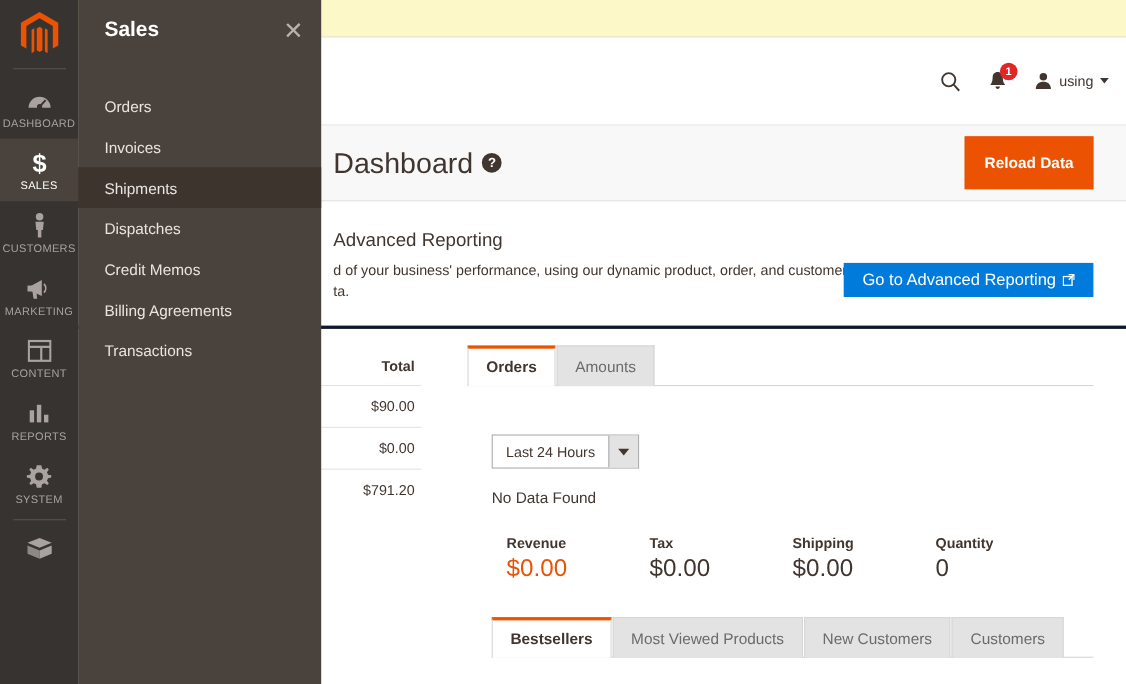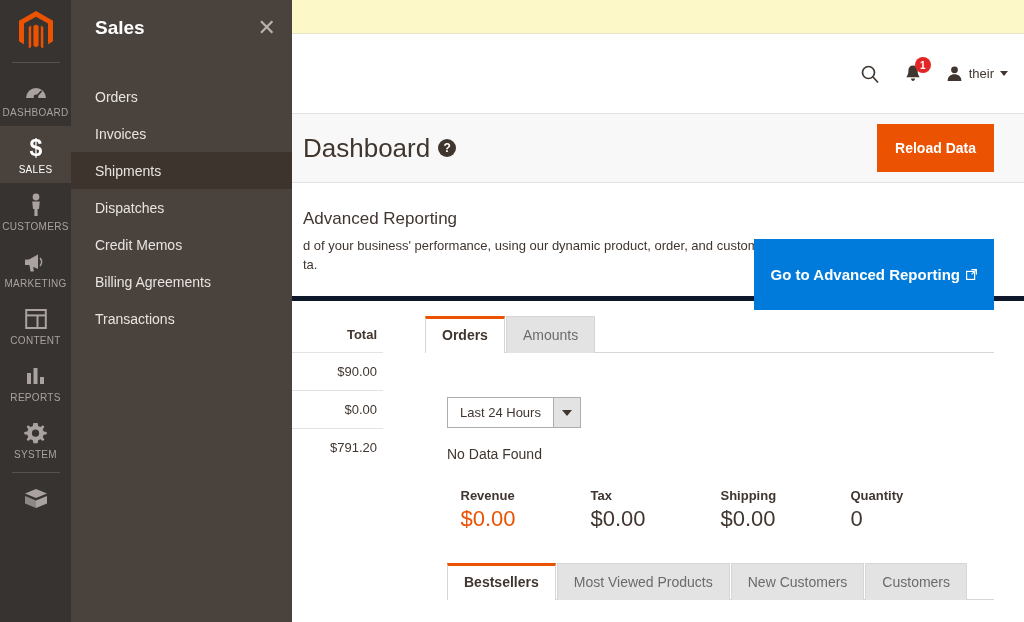--- a/index.html
+++ b/index.html
@@ -108,28 +108,28 @@
     margin-left: auto; margin-right: 30px;
     background: #eb5202; color: #fff; border: 1px solid #eb5202;
     font-size: 14px; font-weight: bold; padding: 15px 17px; cursor: pointer;
   }
 
   
   .content { position: absolute; left: 71px; top: 183px; right: 0; bottom: 0; background: #fff; z-index: 4; }
 
   .adv-report {
     position: relative; padding: 26px 30px 22px 232px;
-    border-bottom: 5px solid #0f172a; min-height: 106px;
+    border-bottom: 3px solid #0f172a; min-height: 106px;
   }
   .adv-head { font-size: 17px; color: #41362f; margin-bottom: 7px; white-space: nowrap; }
   .adv-desc { font-size: 13px; color: #41362f; line-height: 19px; max-width: 470px; }
   .btn-adv {
     position: absolute; right: 30px; top: 56px;
     background: #007bdb; color: #fff; border: none;
-    font-size: 15px; font-weight: bold; padding: 27px 17px; cursor: pointer;
+    font-size: 15px; font-weight: normal; padding: 7px 17px; cursor: pointer;
     display: flex; align-items: center; gap: 6px;
   }
 
   
   .dash { display: flex; padding: 0; }
   .dash-left { width: 332px; flex: none; padding: 18px 20px 0 22px; }
   .dash-right { flex: 1; padding: 14px 30px 0 22px; }
 
   
   .mini-table { width: 100%; border-collapse: collapse; font-size: 13px; color: #41362f; }
@@ -196,21 +196,21 @@
           <path d="M9 1.5 C6 1.5 4.4 3.6 4.4 6.4 C4.4 10 3.2 12 2.2 13.2 L15.8 13.2 C14.8 12 13.6 10 13.6 6.4 C13.6 3.6 12 1.5 9 1.5 Z" fill="#41362f"></path>
           <path d="M7 14.6 C7 16 8 16.9 9 16.9 C10 16.9 11 16 11 14.6 Z" fill="#41362f"></path>
         </svg>
         <span class="notif-badge">1</span>
       </span>
       <span class="admin-user">
         <svg width="17" height="17" viewBox="0 0 17 17">
           <circle cx="8.5" cy="4.8" r="3.4" fill="#41362f"></circle>
           <path d="M1.6 16 C1.6 11.6 4.6 9.3 8.5 9.3 C12.4 9.3 15.4 11.6 15.4 16 Z" fill="#41362f"></path>
         </svg>
-        <span>their</span>
+        <span>using</span>
         <span class="caret-down"></span>
       </span>
     </div>
   </div>
 
   <div class="page-title-bar">
     <span class="page-title">Dashboard</span>
     <span class="help-ico">?</span>
     <button class="btn-reload">Reload Data</button>
   </div>

